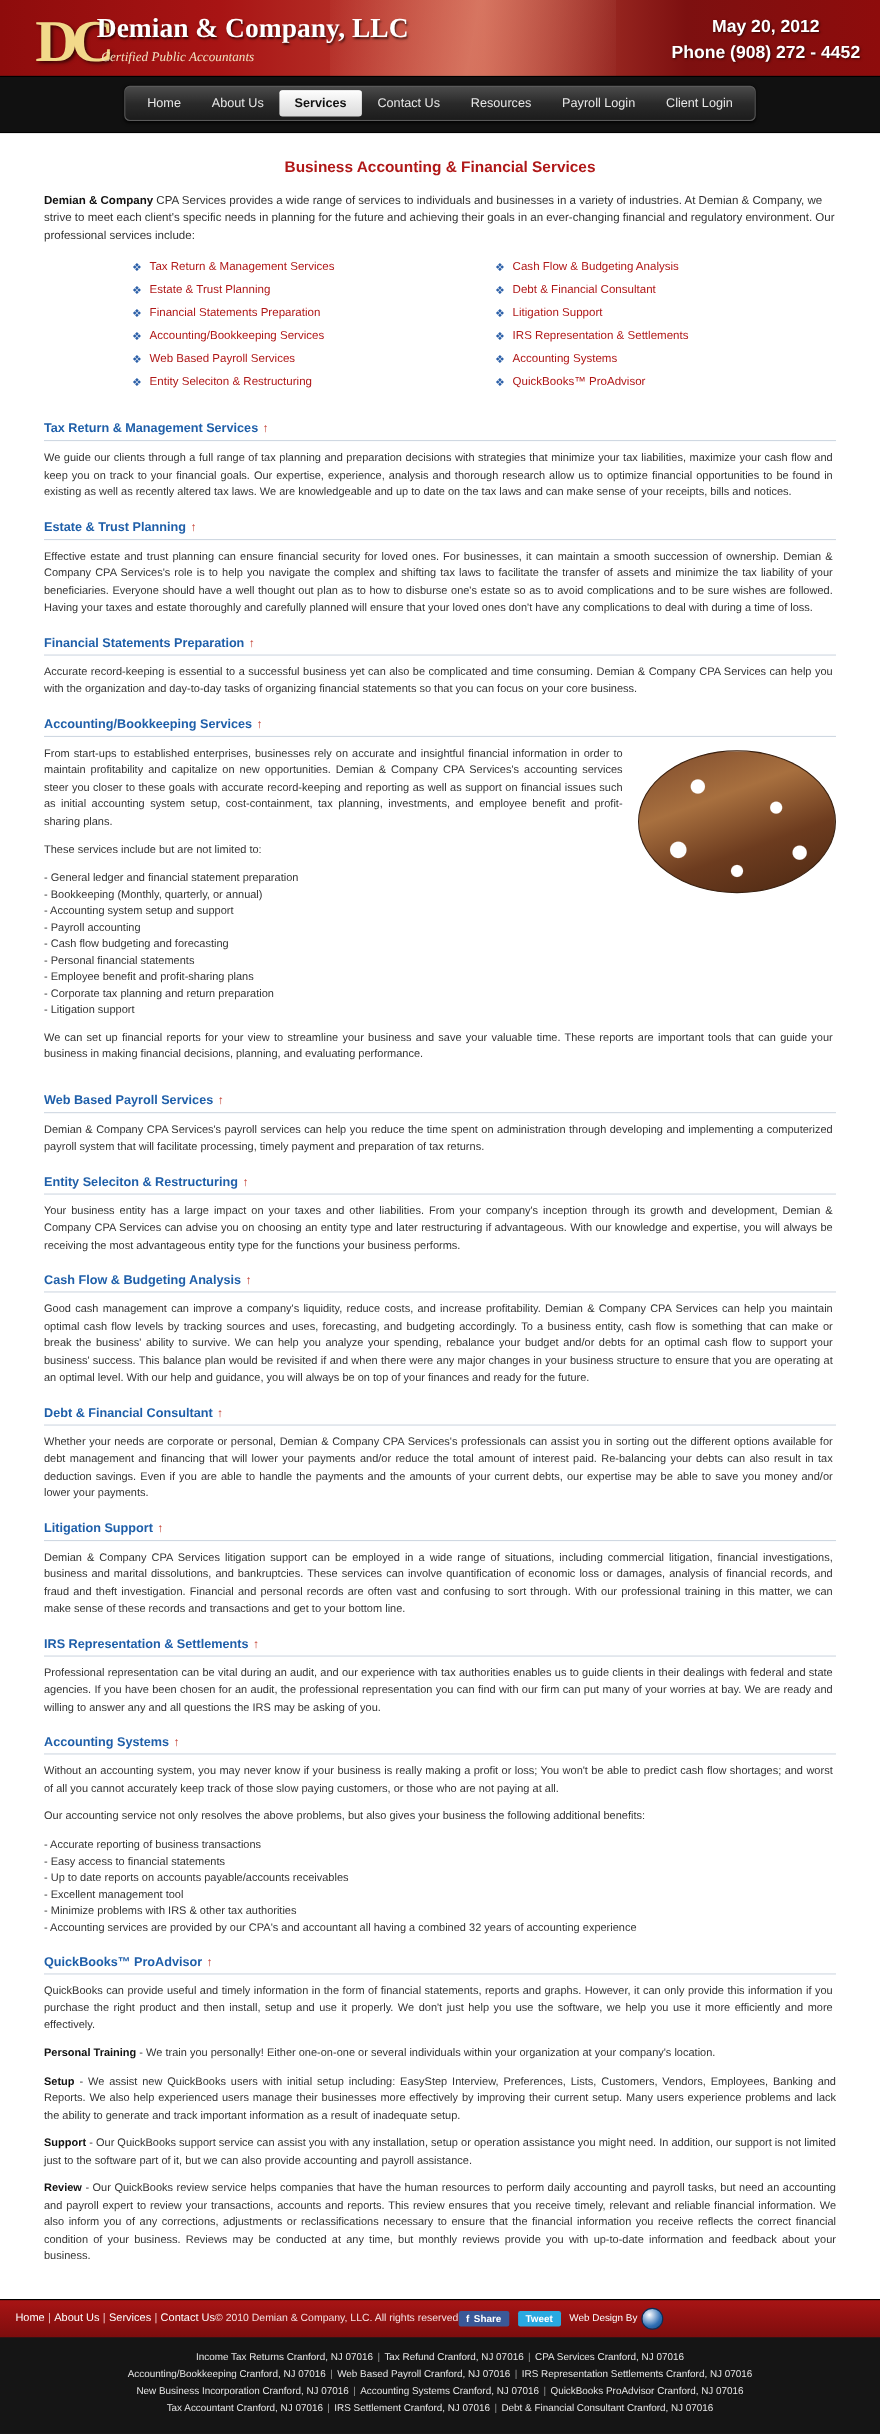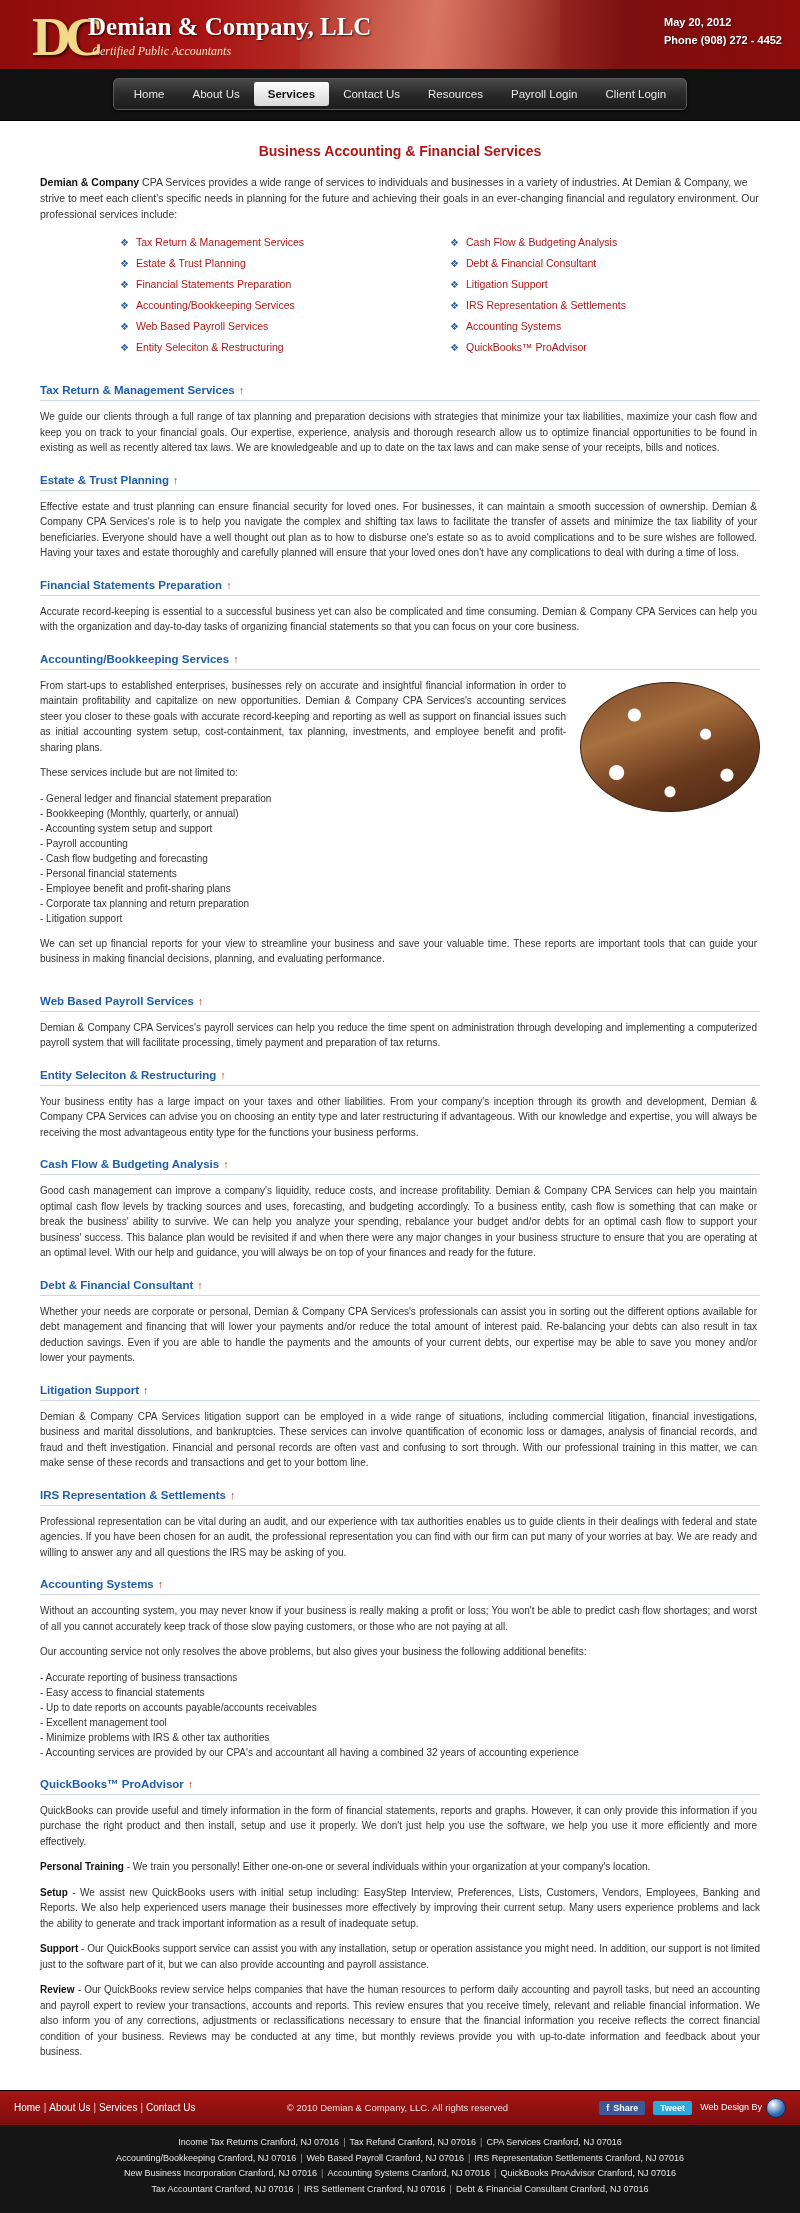--- a/index.html
+++ b/index.html
@@ -37,22 +37,22 @@
     font-family:"Liberation Serif", serif;
     font-size: 25px; font-weight:bold; color:#fff;
     text-shadow: 1px 1px 2px rgba(0,0,0,.7);
   }
   .company-sub {
     position:absolute; left:92px; top:44px;
     font-family:"Liberation Serif", serif;
     font-size: 12px; color:#f2e3c0; font-style:italic;
   }
   .hdr-right {
-    position:absolute; right:18px; top:16px; text-align:left;
-    color:#fff; font-size:11px; font-weight:bold;
+    position:absolute; right:18px; top:16px; text-align:center;
+    color:#fff; font-size:16px; font-weight:bold;
     text-shadow:1px 1px 2px rgba(0,0,0,.6);
   }
   .hdr-right div { margin-bottom:6px; }
 
   
   .navwrap {
     background:#111;
     padding: 8px 0 10px 0;
     border-bottom:1px solid #000;
     display:flex; justify-content:center;
@@ -123,21 +123,21 @@
   }
   .float-clear { clear:both; }
 
   .qb-item { font-size:10px; line-height:1.55; margin:0 0 10px 0; color:#333; text-align:justify; }
   .qb-item b { color:#111; }
 
   
   .footer-bar {
     background: linear-gradient(180deg,#a81414,#7d0d0d);
     padding: 7px 14px;
-    display:flex; align-items:center; justify-content:space-between;
+    display:flex; align-items:center; 
     border-top:1px solid #000;
   }
   .footer-links { font-size:10px; color:#fff; }
   .footer-links a { color:#fff; text-decoration:none; }
   .footer-links span.sep { color:#f0c0c0; margin:0 3px; }
   .footer-copy { font-size:9.5px; color:#f6dede; }
   .footer-right { display:flex; align-items:center; gap:8px; }
   .fb-btn {
     background:#3b5998; color:#fff; font-size:9px; font-weight:bold;
     padding:2px 7px; border-radius:2px; display:inline-flex; align-items:center; gap:4px;

